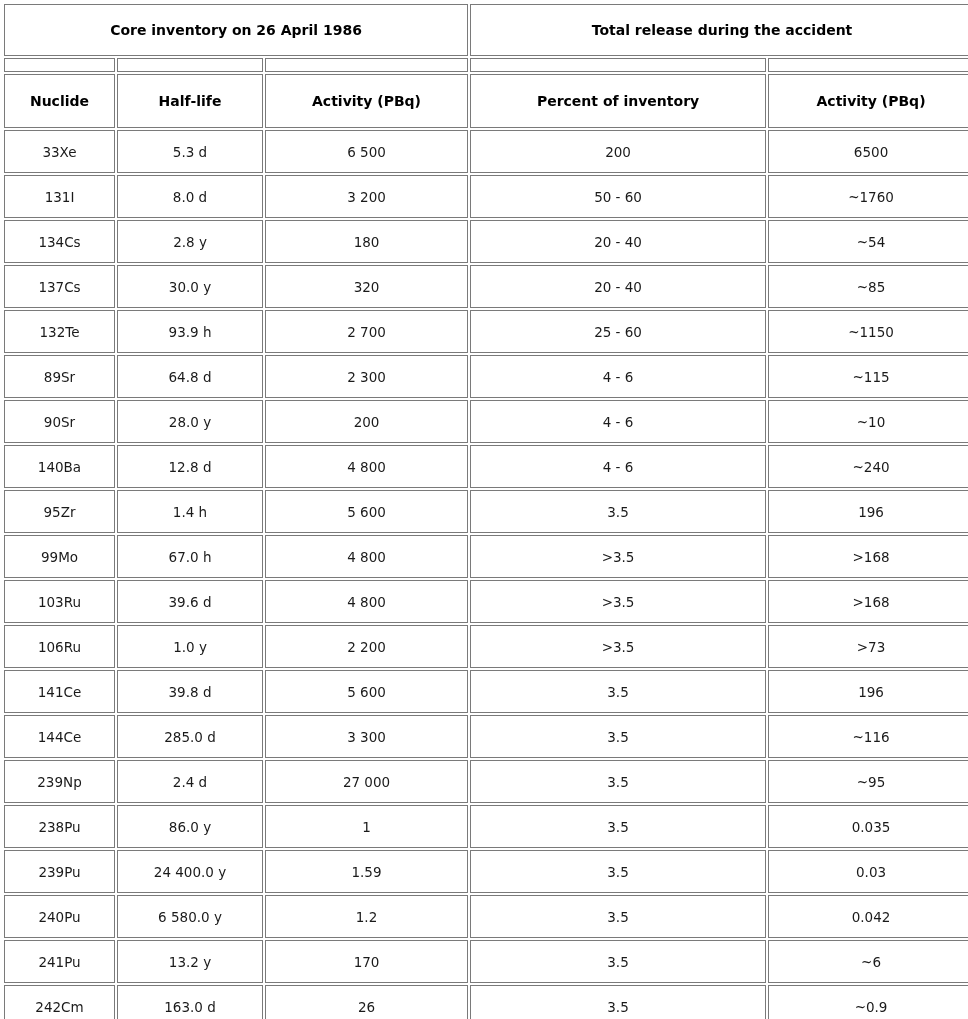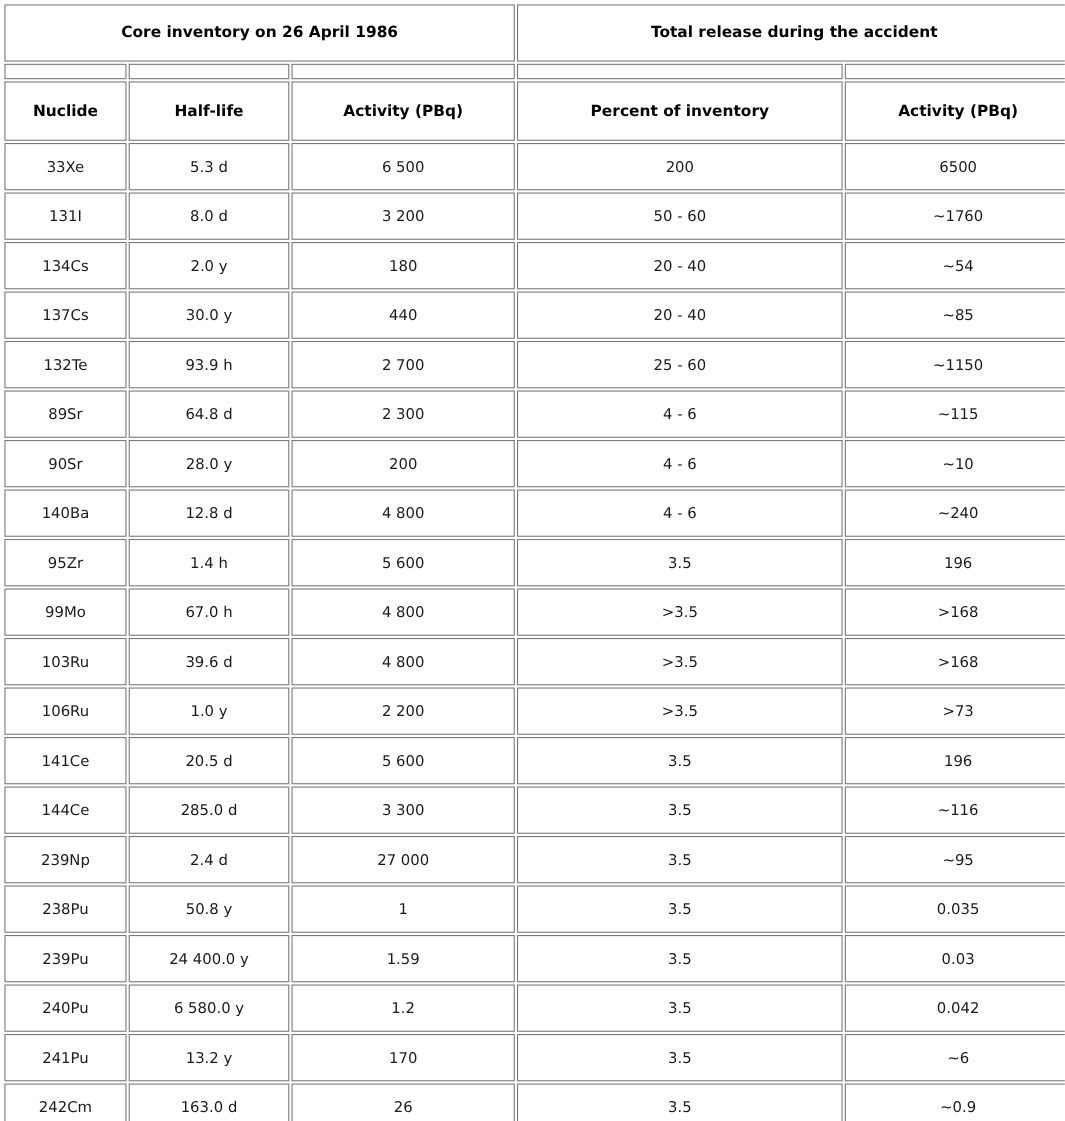--- a/index.html
+++ b/index.html
@@ -120,29 +120,29 @@
         </tr>
         <tr class="data-row">
           <td>131I</td>
           <td>8.0 d</td>
           <td>3 200</td>
           <td>50 - 60</td>
           <td>~1760</td>
         </tr>
         <tr class="data-row">
           <td>134Cs</td>
-          <td>2.0 y</td>
+          <td>2.8 y</td>
           <td>180</td>
           <td>20 - 40</td>
           <td>~54</td>
         </tr>
         <tr class="data-row">
           <td>137Cs</td>
           <td>30.0 y</td>
-          <td>440</td>
+          <td>320</td>
           <td>20 - 40</td>
           <td>~85</td>
         </tr>
         <tr class="data-row">
           <td>132Te</td>
           <td>93.9 h</td>
           <td>2 700</td>
           <td>25 - 60</td>
           <td>~1150</td>
         </tr>
@@ -190,42 +190,42 @@
         </tr>
         <tr class="data-row">
           <td>106Ru</td>
           <td>1.0 y</td>
           <td>2 200</td>
           <td>&gt;3.5</td>
           <td>&gt;73</td>
         </tr>
         <tr class="data-row">
           <td>141Ce</td>
-          <td>20.5 d</td>
+          <td>39.8 d</td>
           <td>5 600</td>
           <td>3.5</td>
           <td>196</td>
         </tr>
         <tr class="data-row">
           <td>144Ce</td>
           <td>285.0 d</td>
           <td>3 300</td>
           <td>3.5</td>
           <td>~116</td>
         </tr>
         <tr class="data-row">
           <td>239Np</td>
           <td>2.4 d</td>
           <td>27 000</td>
           <td>3.5</td>
           <td>~95</td>
         </tr>
         <tr class="data-row">
           <td>238Pu</td>
-          <td>50.8 y</td>
+          <td>86.0 y</td>
           <td>1</td>
           <td>3.5</td>
           <td>0.035</td>
         </tr>
         <tr class="data-row">
           <td>239Pu</td>
           <td>24 400.0 y</td>
           <td>1.59</td>
           <td>3.5</td>
           <td>0.03</td>

